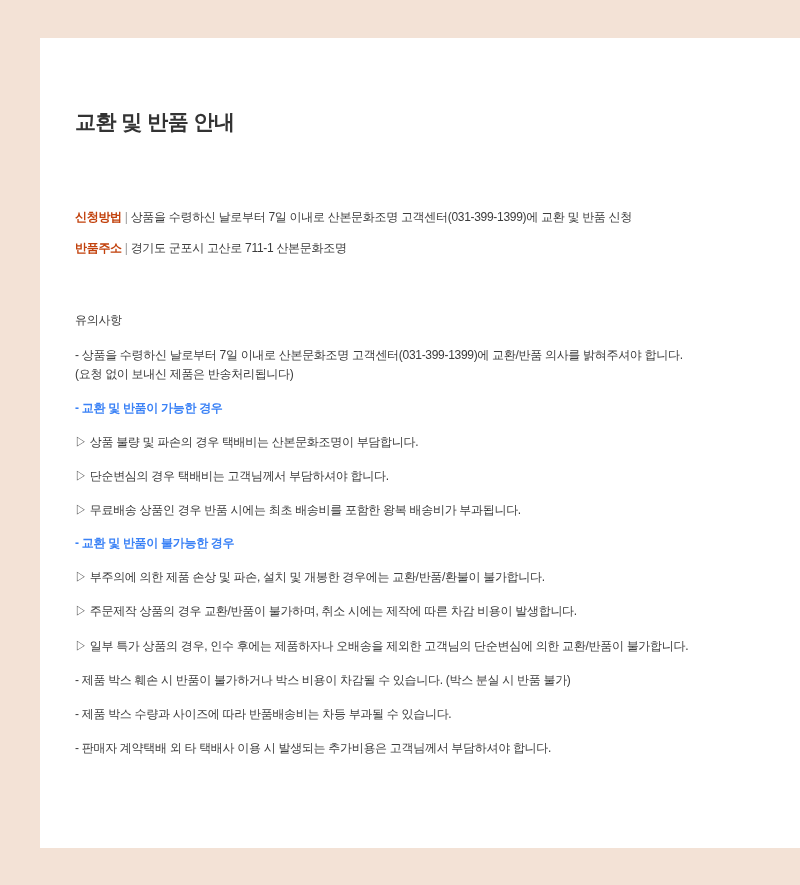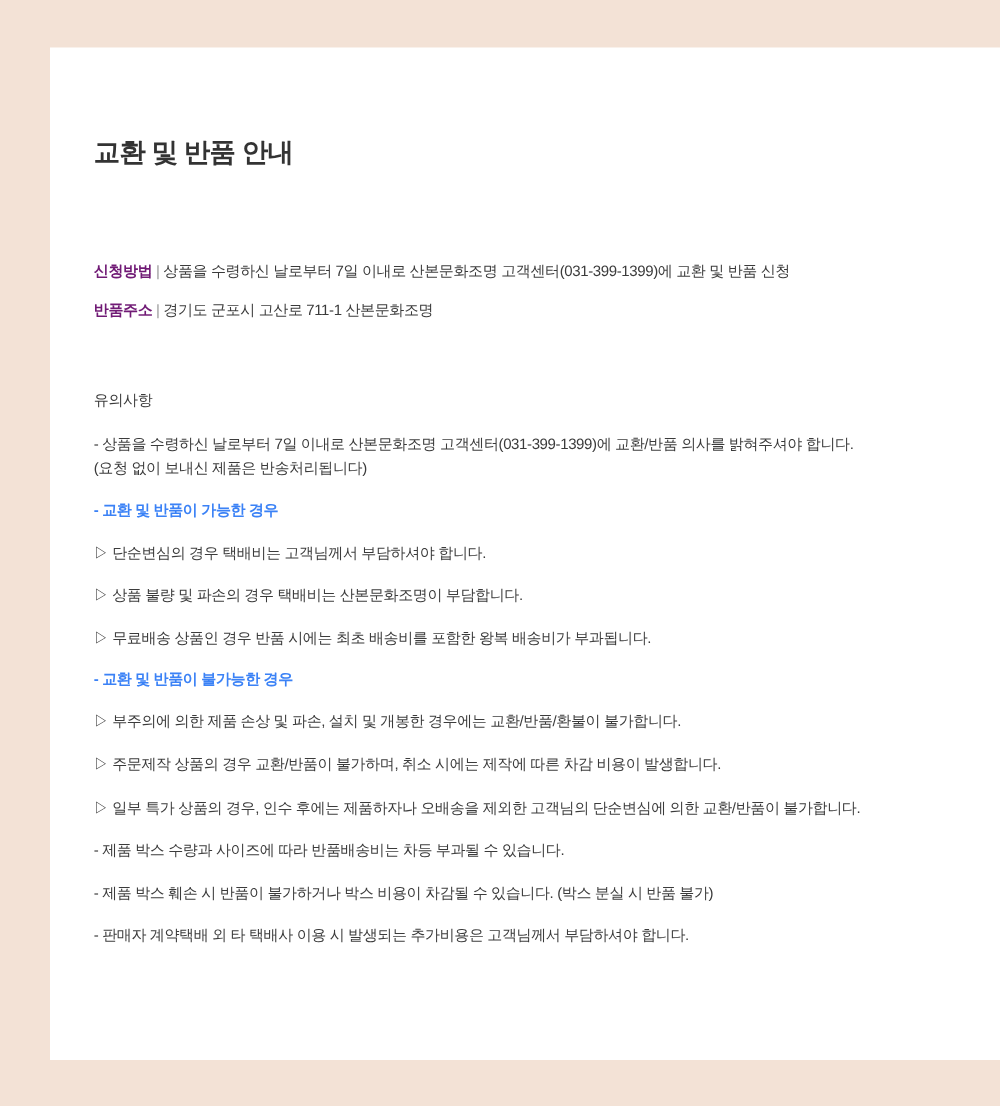--- a/index.html
+++ b/index.html
@@ -40,21 +40,21 @@
   }
   .info-row {
     font-size: 12px;
     color: #3b3b3b;
     line-height: 1.55;
     margin-bottom: 12px;
     letter-spacing: -0.3px;
   }
   .info-row .lbl {
     font-weight: bold;
-    color: #701a75;
+    color: #c2410c;
   }
   .info-row .sep {
     color: #9a9a9a;
     padding: 0 3px;
   }
   .notice-head {
     margin-top: 55px;
     font-size: 12px;
     color: #3b3b3b;
     font-weight: normal;
@@ -108,26 +108,26 @@
       </div>
 
     </div>
 
     <div class="notice-head">유의사항</div>
 
     <div class="notice-list">
       <div class="n-item">- 상품을 수령하신 날로부터 7일 이내로 산본문화조명 고객센터(031-399-1399)에 교환/반품 의사를 밝혀주셔야 합니다.
   (요청 없이 보내신 제품은 반송처리됩니다)</div>
       <div class="n-head-ok">- 교환 및 반품이 가능한 경우</div>
+      <div class="n-item">▷ 상품 불량 및 파손의 경우 택배비는 산본문화조명이 부담합니다.</div>
       <div class="n-item">▷ 단순변심의 경우 택배비는 고객님께서 부담하셔야 합니다.</div>
-      <div class="n-item">▷ 상품 불량 및 파손의 경우 택배비는 산본문화조명이 부담합니다.</div>
       <div class="n-item">▷ 무료배송 상품인 경우 반품 시에는 최초 배송비를 포함한 왕복 배송비가 부과됩니다.</div>
       <div class="n-head-no">- 교환 및 반품이 불가능한 경우</div>
       <div class="n-item">▷ 부주의에 의한 제품 손상 및 파손, 설치 및 개봉한 경우에는 교환/반품/환불이 불가합니다.</div>
       <div class="n-item">▷ 주문제작 상품의 경우 교환/반품이 불가하며, 취소 시에는 제작에 따른 차감 비용이 발생합니다.</div>
       <div class="n-item">▷ 일부 특가 상품의 경우, 인수 후에는 제품하자나 오배송을 제외한 고객님의 단순변심에 의한 교환/반품이 불가합니다.</div>
+      <div class="n-item">- 제품 박스 훼손 시 반품이 불가하거나 박스 비용이 차감될 수 있습니다. (박스 분실 시 반품 불가)</div>
       <div class="n-item">- 제품 박스 수량과 사이즈에 따라 반품배송비는 차등 부과될 수 있습니다.</div>
-      <div class="n-item">- 제품 박스 훼손 시 반품이 불가하거나 박스 비용이 차감될 수 있습니다. (박스 분실 시 반품 불가)</div>
       <div class="n-item">- 판매자 계약택배 외 타 택배사 이용 시 발생되는 추가비용은 고객님께서 부담하셔야 합니다.</div>
     </div>
 
   </div>
 </div>
 
 </body></html>

